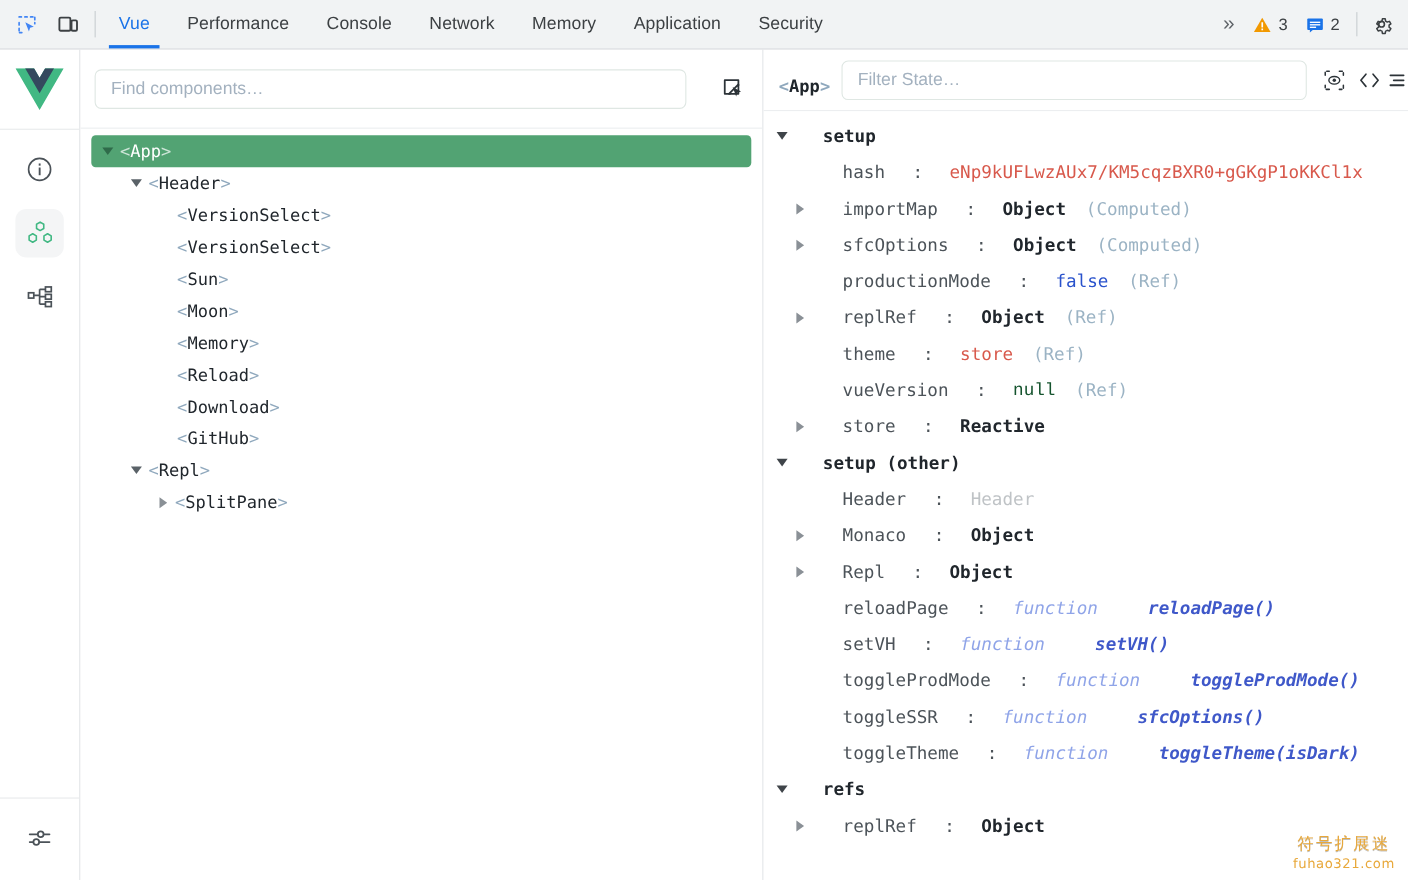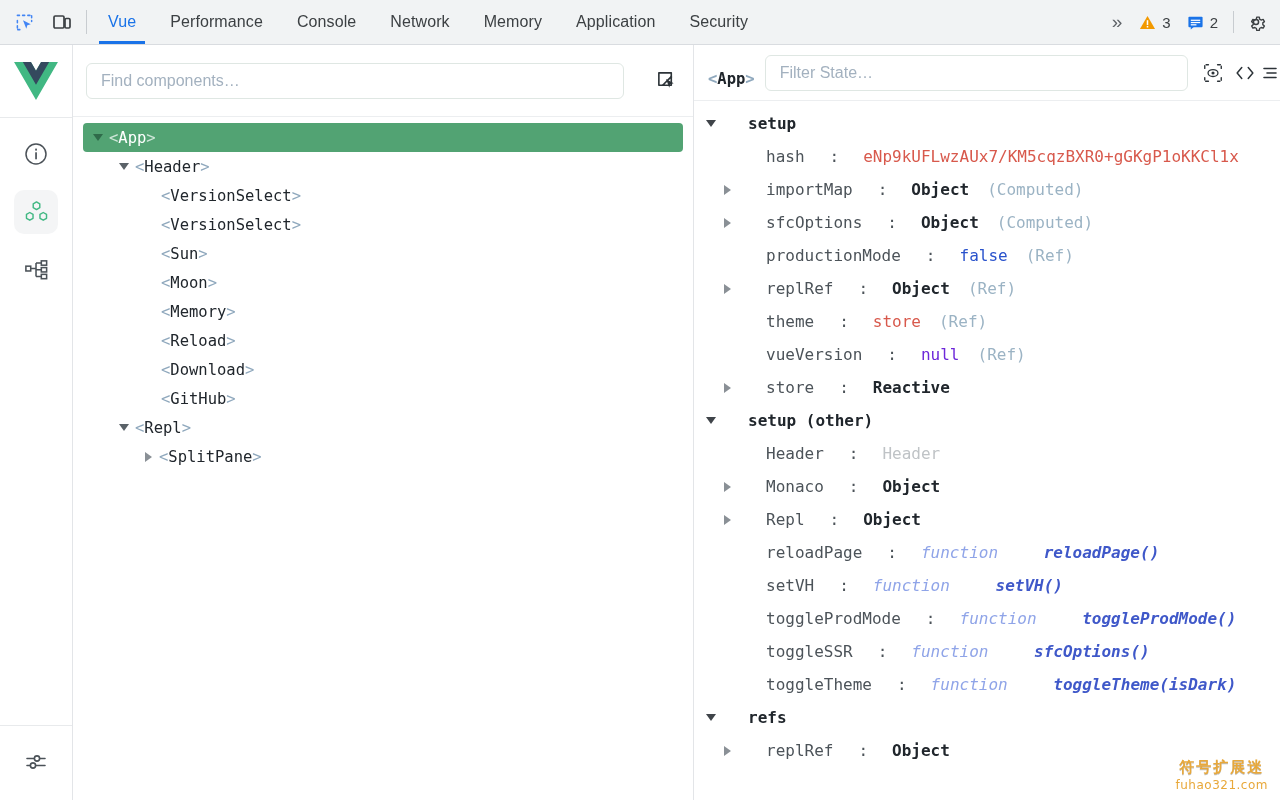--- a/index.html
+++ b/index.html
@@ -292,37 +292,37 @@
     border-left: 7px solid #8a9096;
     border-top: 5.5px solid transparent;
     border-bottom: 5.5px solid transparent;
   }
   .st-key { color: #4c5359; }
   .st-colon { color: #4c5359; padding: 0 6px 0 7px; }
   .v-obj { color: #20262c; font-weight: bold; }
   .v-meta { color: #9bb3c4; }
   .v-string { color: #d8594c; }
   .v-bool { color: #2952cc; }
-  .v-null { color: #6d28d9; }
+  .v-null { color: #14532d; font-family: Liberation Mono, monospace; }
   .v-faint { color: #bfc3c6; }
   .v-fn-kw { color: #8fa4e8; font-style: italic; }
   .v-fn-name { color: #3f58c9; font-style: italic; font-weight: bold; }
 
   .watermark {
     position: absolute;
     right: 12px;
     bottom: 8px;
     text-align: center;
     pointer-events: none;
     user-select: none;
   }
   .wm-cn {
     font-family: "DejaVu Sans", sans-serif;
     font-size: 15px;
-    font-weight: bold;
+    font-weight: normal;
     color: #e8a83a;
     letter-spacing: 2px;
     text-shadow: 0 1px 0 rgba(0,0,0,0.25);
   }
   .wm-url {
     font-family: "DejaVu Sans", sans-serif;
     font-size: 12px;
     color: #e8a83a;
     letter-spacing: 0.5px;
     margin-top: 1px;

